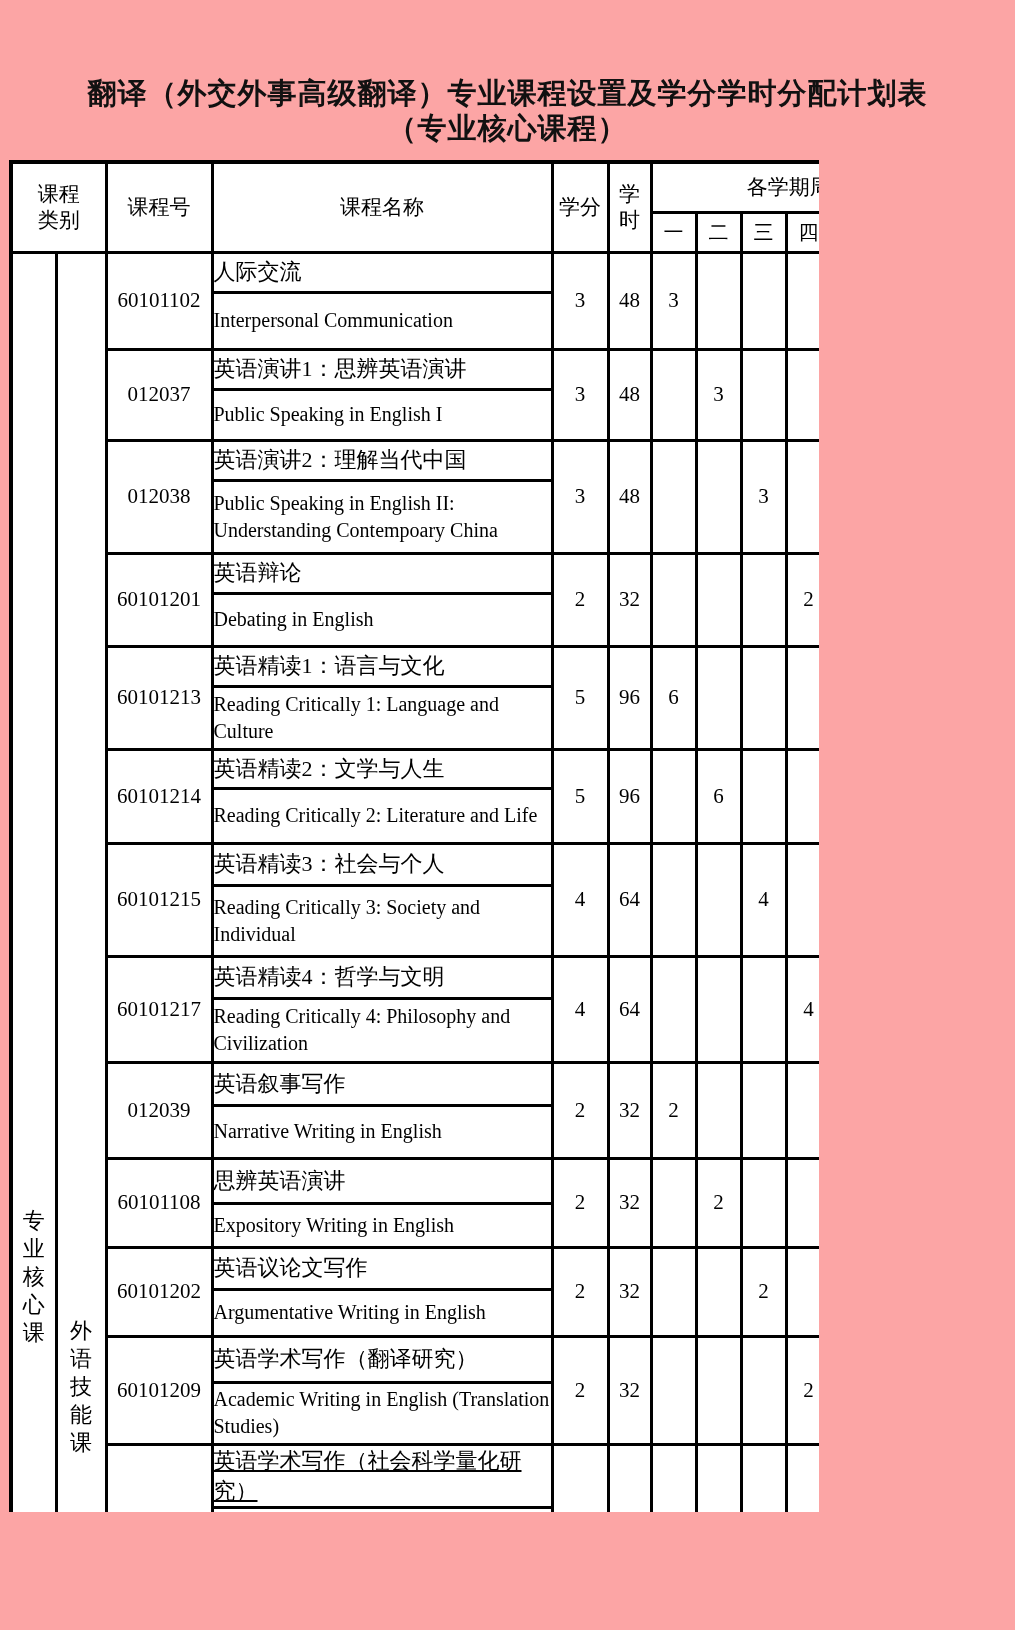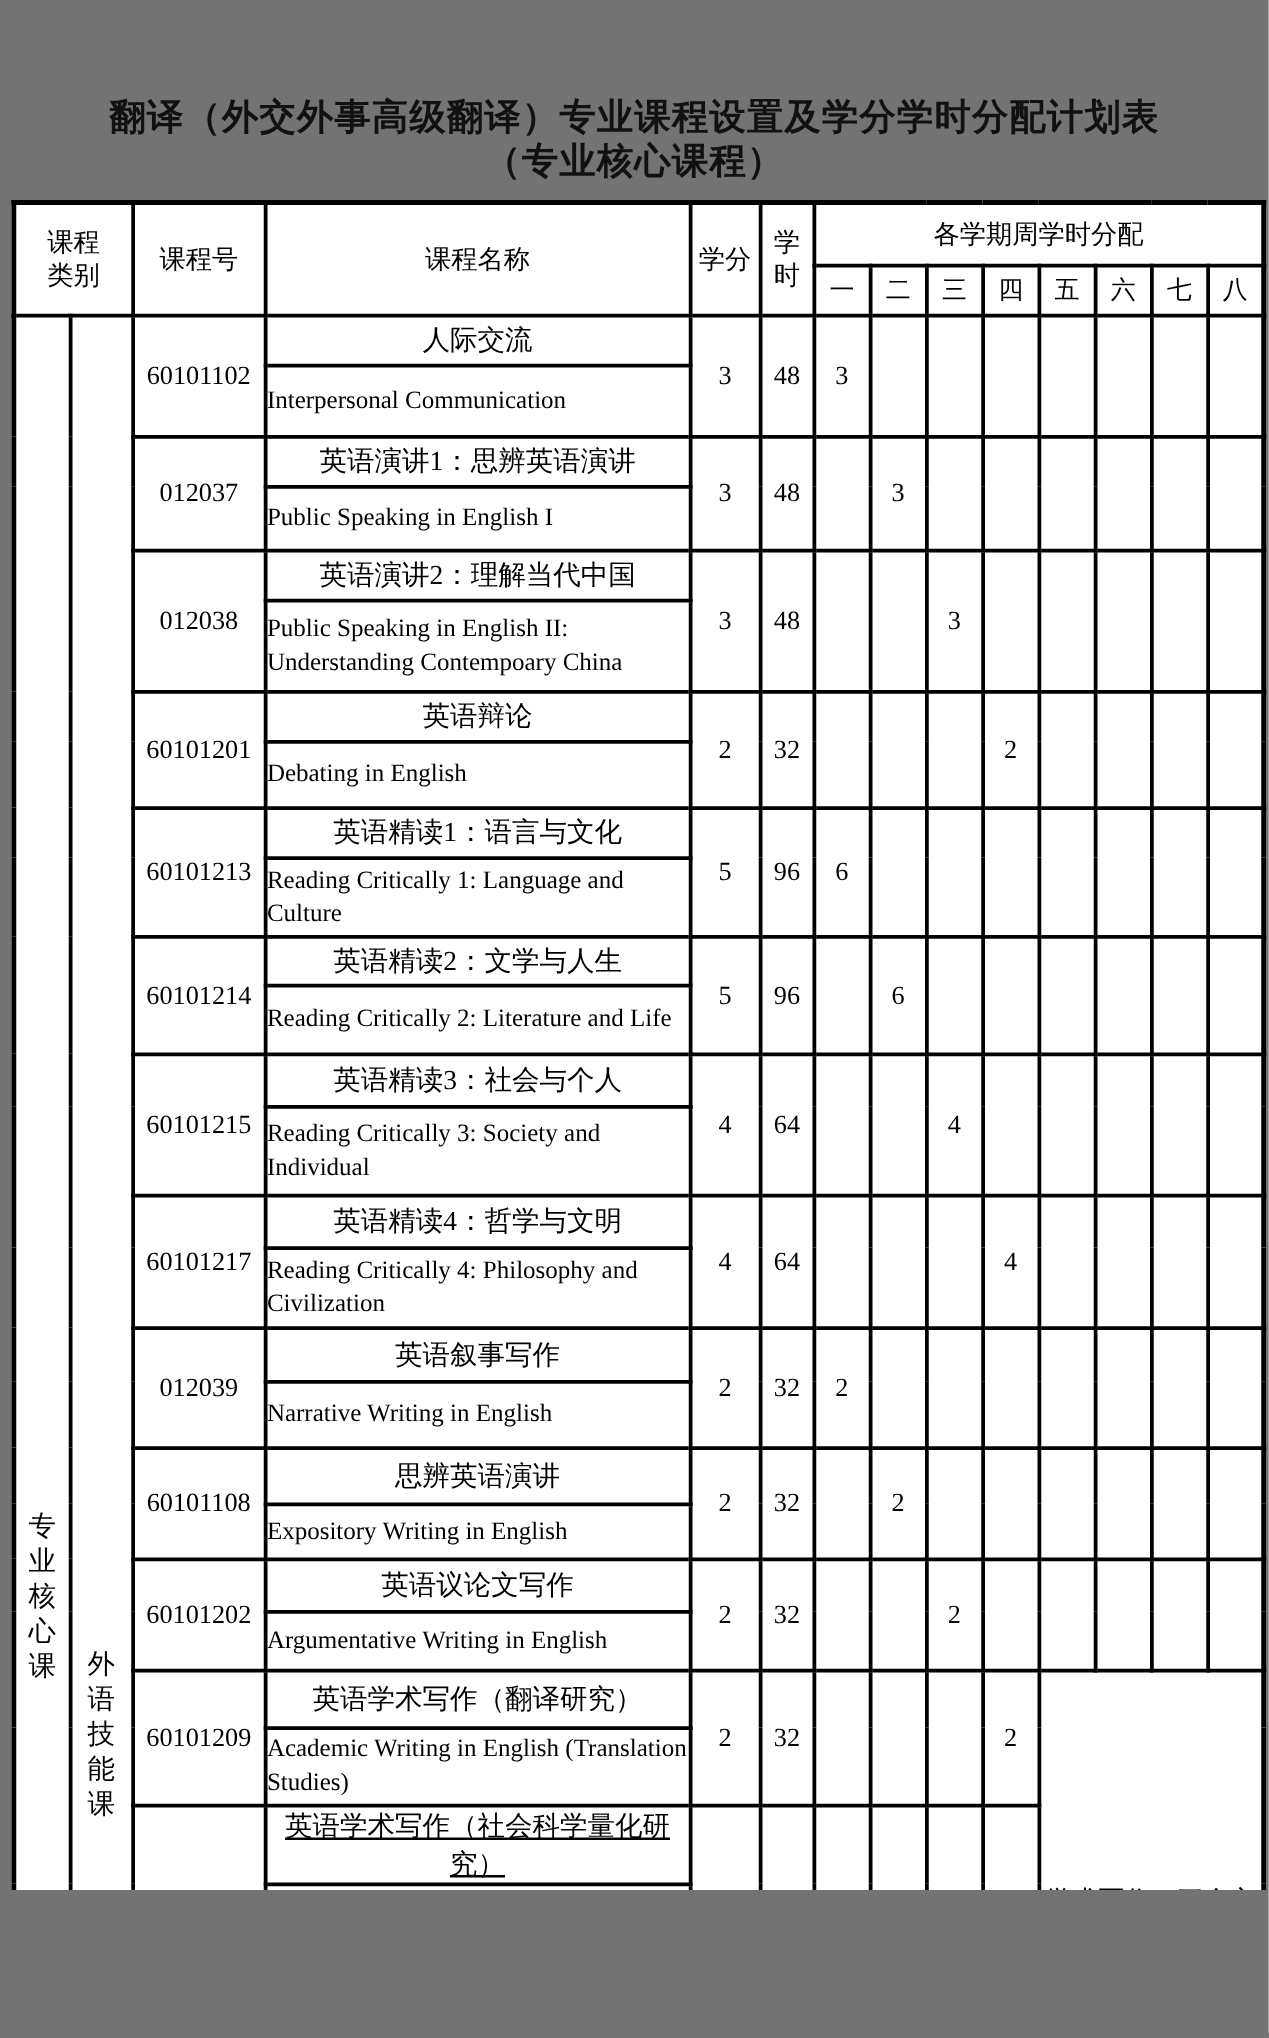--- a/index.html
+++ b/index.html
@@ -1,21 +1,21 @@
 <!DOCTYPE html>
 <html><head>
 <meta charset="utf-8">
 <style>
   * { box-sizing: border-box; margin: 0; padding: 0; }
   html, body { background: #e8e8e8; }
   .sheet {
     position: relative;
     width: 1015px;
     height: 1630px;
-    background: #737373;
+    background: #fca5a5;
     color: #000;
     font-family: "Liberation Serif", "DejaVu Serif", serif;
     overflow: hidden;
     margin: 0 auto;
   }
   .title-block {
     position: absolute;
     top: 76px;
     left: 0;
     width: 100%;
@@ -23,21 +23,21 @@
     font-family: "DejaVu Sans", "Liberation Sans", sans-serif;
     font-weight: bold;
     color: #111;
   }
   .title-line { font-size: 29px; line-height: 35px; letter-spacing: 1px; }
 
   .table-clip {
     position: absolute;
     top: 160px;
     left: 9px;
-    width: 1006px;
+    width: 810px;
     height: 1352px;
     overflow: hidden;
   }
   table.curriculum {
     border-collapse: collapse;
     table-layout: fixed;
     width: 1000px;
     background: #fff;
   }
   table.curriculum td, table.curriculum th {
@@ -51,21 +51,21 @@
   table.curriculum { border: 4px solid #000; }
 
   thead th { font-size: 21px; line-height: 26px; text-align: center; }
   thead .sem-th { font-size: 20px; }
 
   .num { text-align: center; font-size: 21px; font-family: "Liberation Serif", "DejaVu Serif", serif; }
   .name-zh {
     font-size: 22px;
     line-height: 30px;
     padding: 1px 6px 1px 9px;
-    text-align: center;
+    text-align: left;
   }
   .name-en {
     font-size: 20px;
     line-height: 27px;
     padding: 1px 6px 1px 9px;
     text-align: left;
   }
   .cat-col { vertical-align: top; }
   .vertical-label {
     width: 24px;

